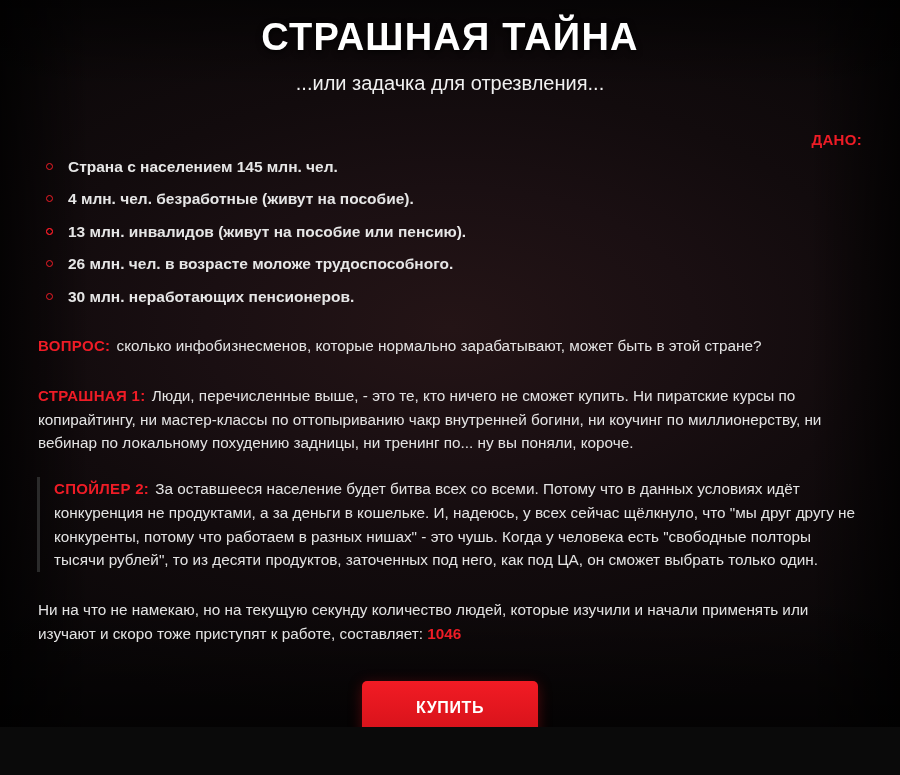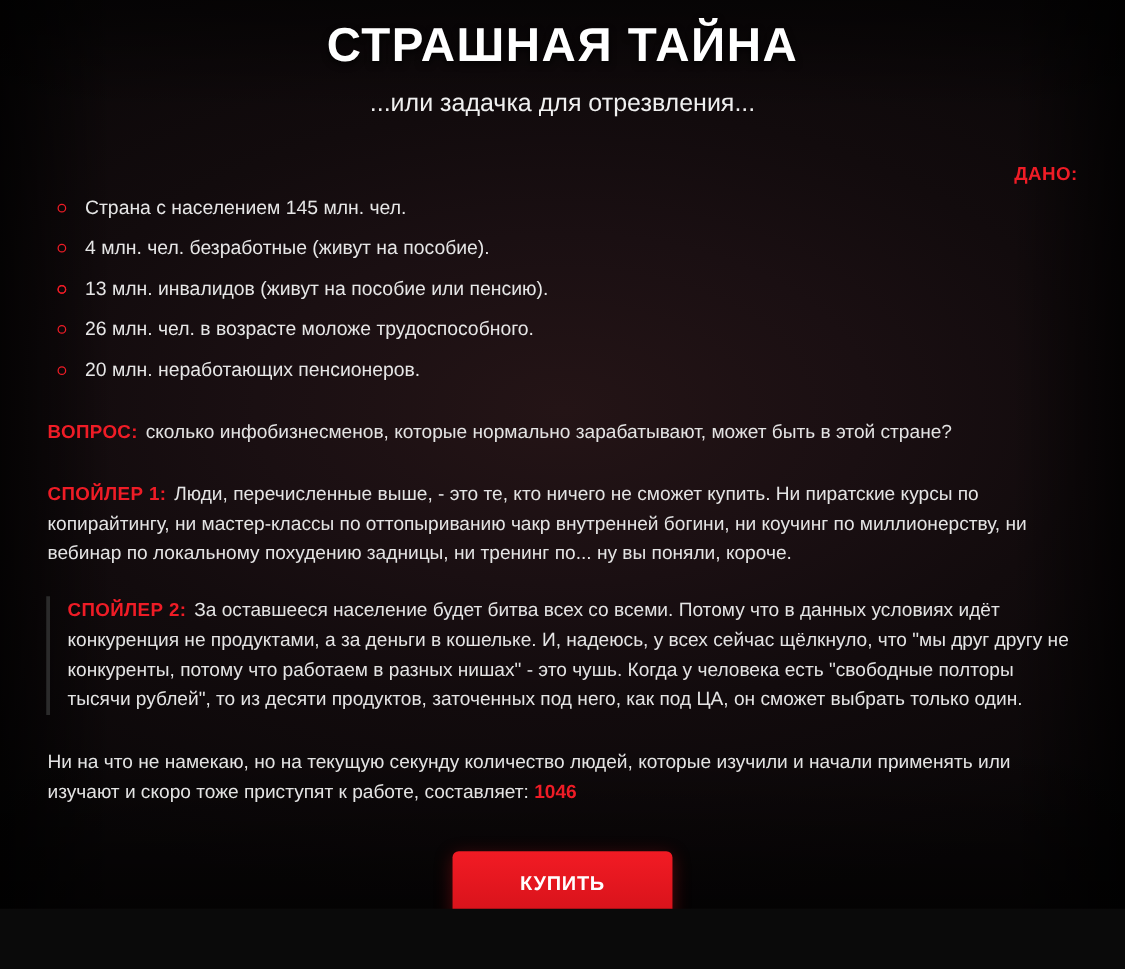--- a/index.html
+++ b/index.html
@@ -76,20 +76,21 @@
     margin: 0;
     padding: 0;
   }
   ul.given-list li {
     position: relative;
     padding-left: 28px;
     margin: 0 0 10px 0;
     font-size: 15.5px;
     color: #e6e6e6;
     line-height: 1.45;
+    font-weight: bold;
   }
   ul.given-list li .bullet {
     position: absolute;
     left: 6px;
     top: 7px;
     width: 7px;
     height: 7px;
     border-radius: 50%;
     border: 1.6px solid #ef1c26;
     box-sizing: border-box;
@@ -169,35 +170,35 @@
         <li>
           <span class="bullet"></span>
           <span>13 млн. инвалидов (живут на пособие или пенсию).</span>
         </li>
         <li>
           <span class="bullet"></span>
           <span>26 млн. чел. в возрасте моложе трудоспособного.</span>
         </li>
         <li>
           <span class="bullet"></span>
-          <span>20 млн. неработающих пенсионеров.</span>
+          <span>30 млн. неработающих пенсионеров.</span>
         </li>
       </ul>
     </div>
 
     <div class="q-block">
       <p class="para">
         <span class="section-label inline-label">ВОПРОС:</span>
         <span>сколько инфобизнесменов, которые нормально зарабатывают, может быть в этой стране?</span>
       </p>
     </div>
 
     <div class="spoiler1-block">
       <p class="para">
-        <span class="section-label inline-label">СПОЙЛЕР 1:</span>
+        <span class="section-label inline-label">СТРАШНАЯ 1:</span>
         <span>Люди, перечисленные выше, - это те, кто ничего не сможет купить. Ни пиратские курсы по копирайтингу, ни мастер-классы по оттопыриванию чакр внутренней богини, ни коучинг по миллионерству, ни вебинар по локальному похудению задницы, ни тренинг по... ну вы поняли, короче.</span>
       </p>
     </div>
 
     <div class="spoiler2-block">
       <p class="para">
         <span class="section-label inline-label">СПОЙЛЕР 2:</span>
         <span>За оставшееся население будет битва всех со всеми. Потому что в данных условиях идёт конкуренция не продуктами, а за деньги в кошельке. И, надеюсь, у всех сейчас щёлкнуло, что "мы друг другу не конкуренты, потому что работаем в разных нишах" - это чушь. Когда у человека есть "свободные полторы тысячи рублей", то из десяти продуктов, заточенных под него, как под ЦА, он сможет выбрать только один.</span>
       </p>
     </div>

